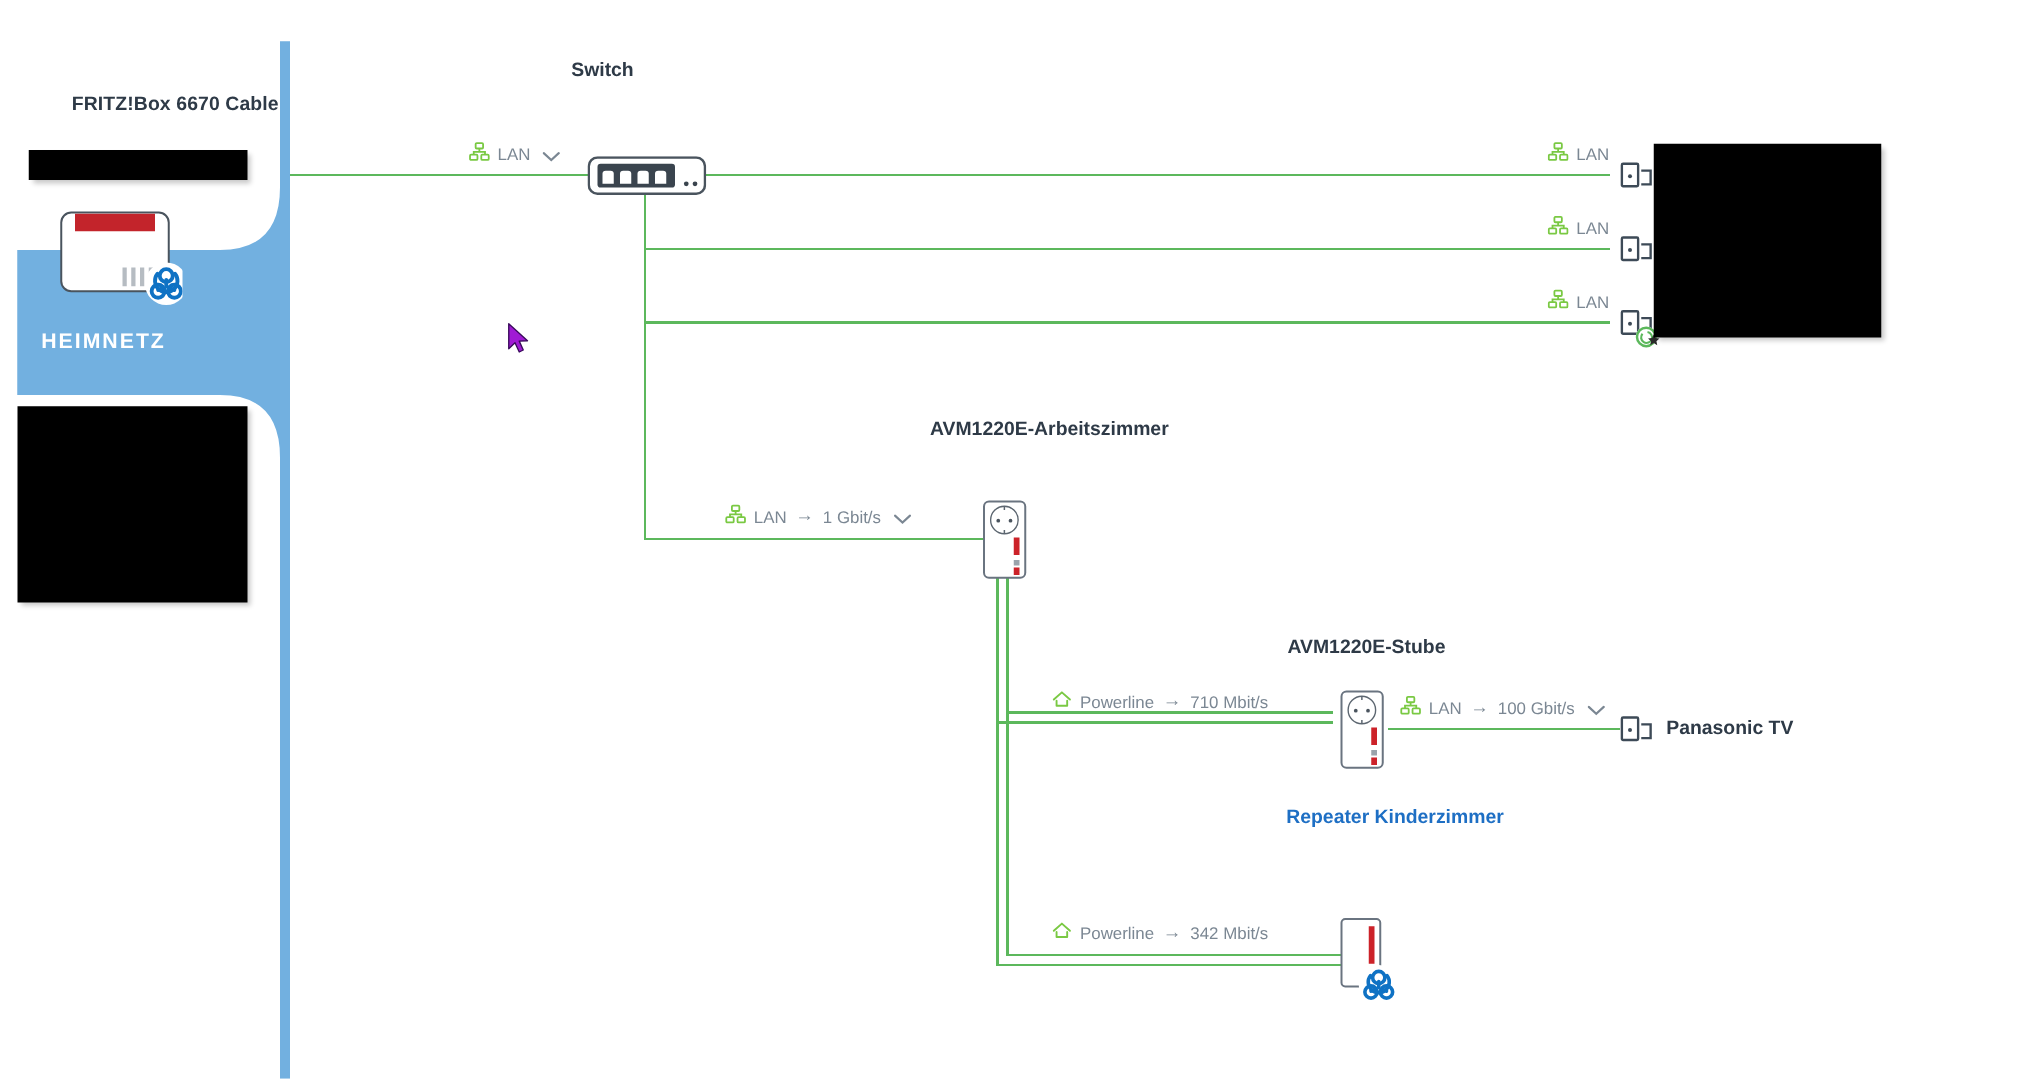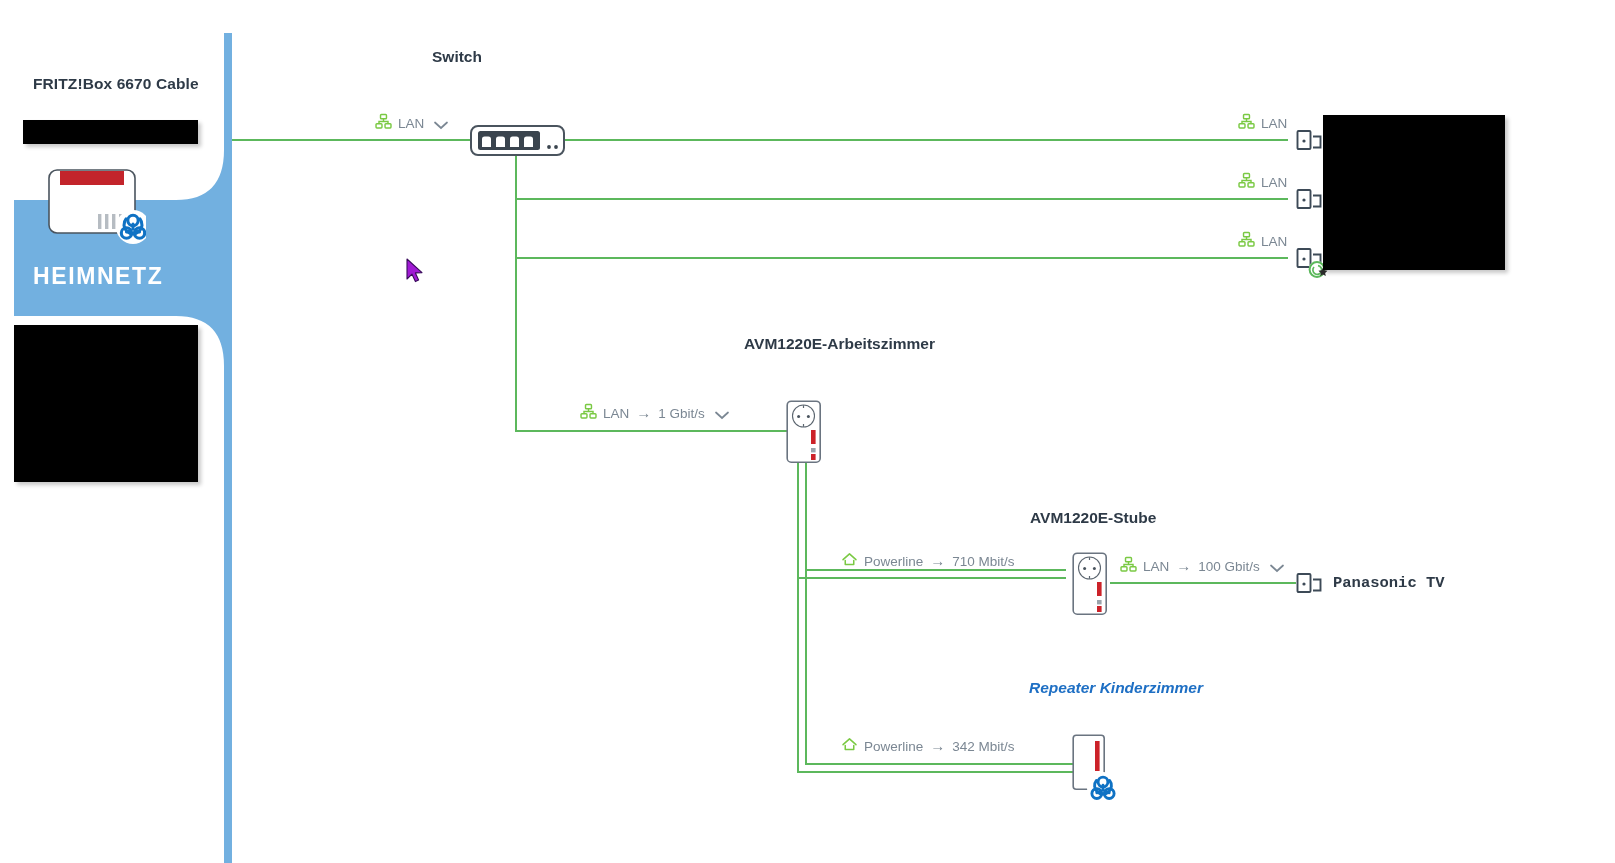--- a/index.html
+++ b/index.html
@@ -17,21 +17,21 @@
   }
   #stage {
     position: relative;
     width: 1615px;
     height: 863px;
     background: #ffffff;
   }
   .abs { position: absolute; }
 
   
-  #mesh-column { left: 0; top: 0; width: 240px; height: 863px; }
+  #mesh-column { left: 0; top: 0; width: 240px; height: 863px; text-align: right; }
 
   .mesh-band-svg { position: absolute; left: 0; top: 0; }
 
   .device-title {
     position: absolute;
     font-size: 15.5px;
     font-weight: bold;
     color: #2e3a47;
     line-height: 1.42;
     letter-spacing: .1px;
@@ -43,21 +43,21 @@
     position: absolute;
     background: #000000;
     box-shadow: 3px 3px 4px rgba(0,0,0,.22);
   }
   #fritzbox-redaction { left: 23px; top: 120px; width: 175px; height: 24px; }
   #sidebar-redaction  { left: 14px; top: 325px; width: 184px; height: 157px; }
 
   #heimnetz-label {
     position: absolute;
     left: 33px; top: 263px;
-    font-size: 23px;
+    font-size: 17px;
     font-weight: bold;
     letter-spacing: 1.6px;
     color: #ffffff;
   }
 
   
   #wires { position: absolute; left: 0; top: 0; }
 
   
   .conn-label {
@@ -89,21 +89,20 @@
     white-space: nowrap;
   }
   .node-caption.link { color: #1e6fc4; }
 
   .inline-caption {
     position: absolute;
     font-size: 15.5px;
     font-weight: bold;
     color: #2e3a47;
     white-space: nowrap;
-    font-family: Liberation Mono, monospace;
   }
 
   
   .icon-node { position: absolute; }
 
   
   #cursor { position: absolute; left: 405px; top: 258px; width: 20px; height: 26px; }
 </style>
 </head>
 <body>
@@ -177,21 +176,21 @@
           <path d="M 87,57 L 87,62 M 84,63.5 L 80.5,65 M 90,63.5 L 93.5,65"></path>
         </g>
       </g>
     </svg>
 
     <div id="heimnetz-label">HEIMNETZ</div>
 
     <div id="sidebar-redaction" class="redacted"></div>
   </div>
 
-  <div class="node-caption" style="left:432px; top:48px;">Switch</div>
+  <div class="node-caption" style="left:457px; top:48px;">Switch</div>
 
   <div class="conn-label" style="left:375px; top:113px;">
     <svg class="ico" viewBox="0 0 20 20">
       <g fill="none" stroke="#7ac943" stroke-width="1.7">
         <rect x="6.5" y="1.8" width="7" height="5" rx="1"></rect>
         <rect x="1.2" y="12.6" width="7" height="5" rx="1"></rect>
         <rect x="11.8" y="12.6" width="7" height="5" rx="1"></rect>
         <path d="M 10,6.8 L 10,10 M 4.7,12.6 L 4.7,10 L 15.3,10 L 15.3,12.6"></path>
       </g>
     </svg>
@@ -369,21 +368,21 @@
   <svg class="icon-node" style="left:1296px; top:571px;" width="28" height="26">
     <g fill="none" stroke="#3d4a57" stroke-width="1.9">
       <rect x="1.5" y="3" width="13" height="18" rx="1"></rect>
       <path d="M 17,8.5 L 24.5,8.5 L 24.5,19.5 L 17,19.5"></path>
     </g>
     <circle cx="8" cy="13" r="1.6" fill="#3d4a57"></circle>
   </svg>
 
   <div class="inline-caption" style="left:1333px; top:574px;">Panasonic TV</div>
 
-  <div class="node-caption link" style="left:1029px; top:679px;font-style:italic;">Repeater Kinderzimmer</div>
+  <div class="node-caption link" style="left:1029px; top:645px;">Repeater Kinderzimmer</div>
 
   <div class="conn-label" style="left:841px; top:736px;">
     <svg class="ico" viewBox="0 0 20 20">
       <g fill="none" stroke="#7ac943" stroke-width="1.8" stroke-linejoin="round" stroke-linecap="round">
         <path d="M 2.4,10.2 L 10,3.4 L 17.6,10.2"></path>
         <path d="M 5,11.2 L 5,16 L 15,16 L 15,11.2"></path>
       </g>
     </svg>
     <span class="txt">Powerline</span>
     <span class="arrow">→</span>

